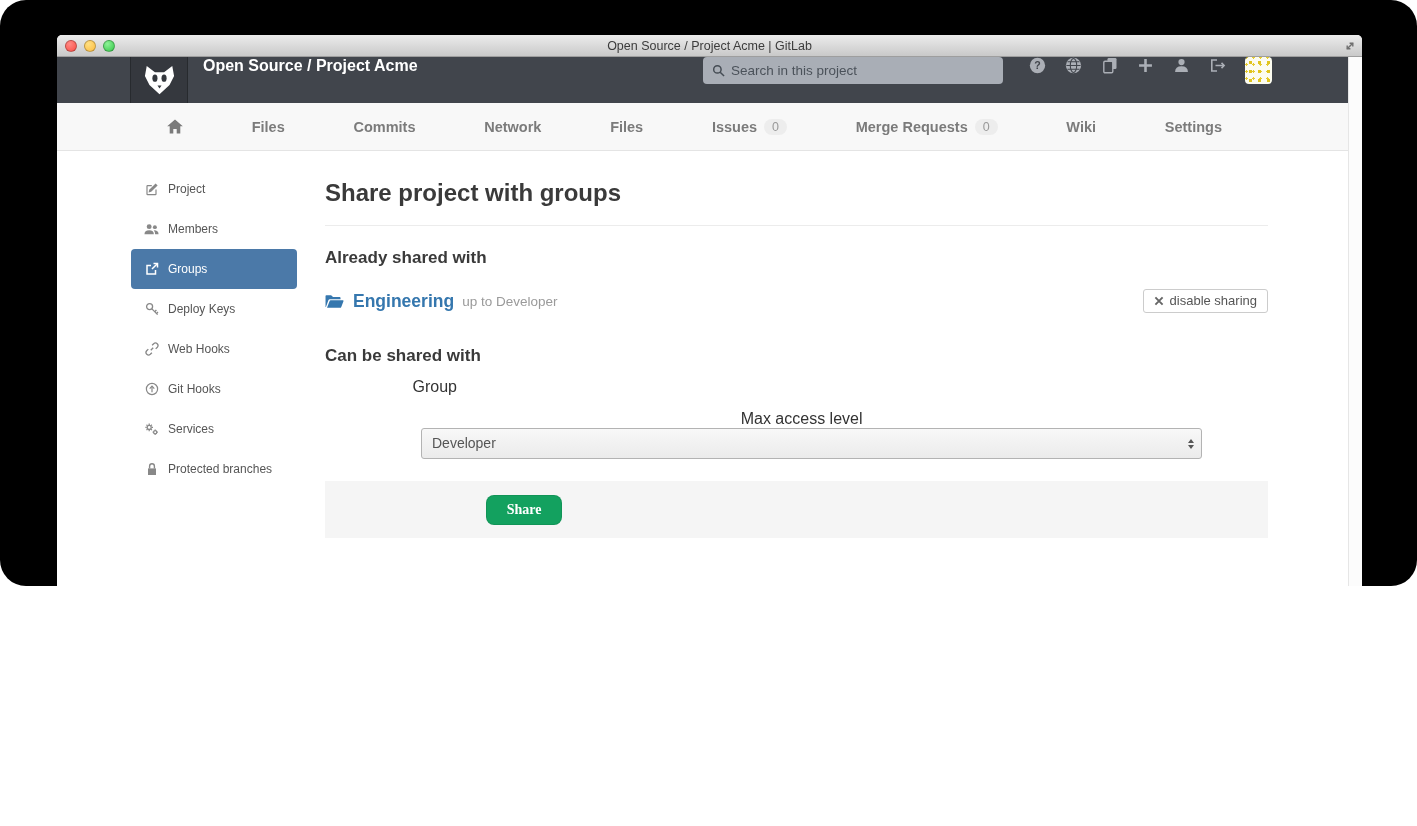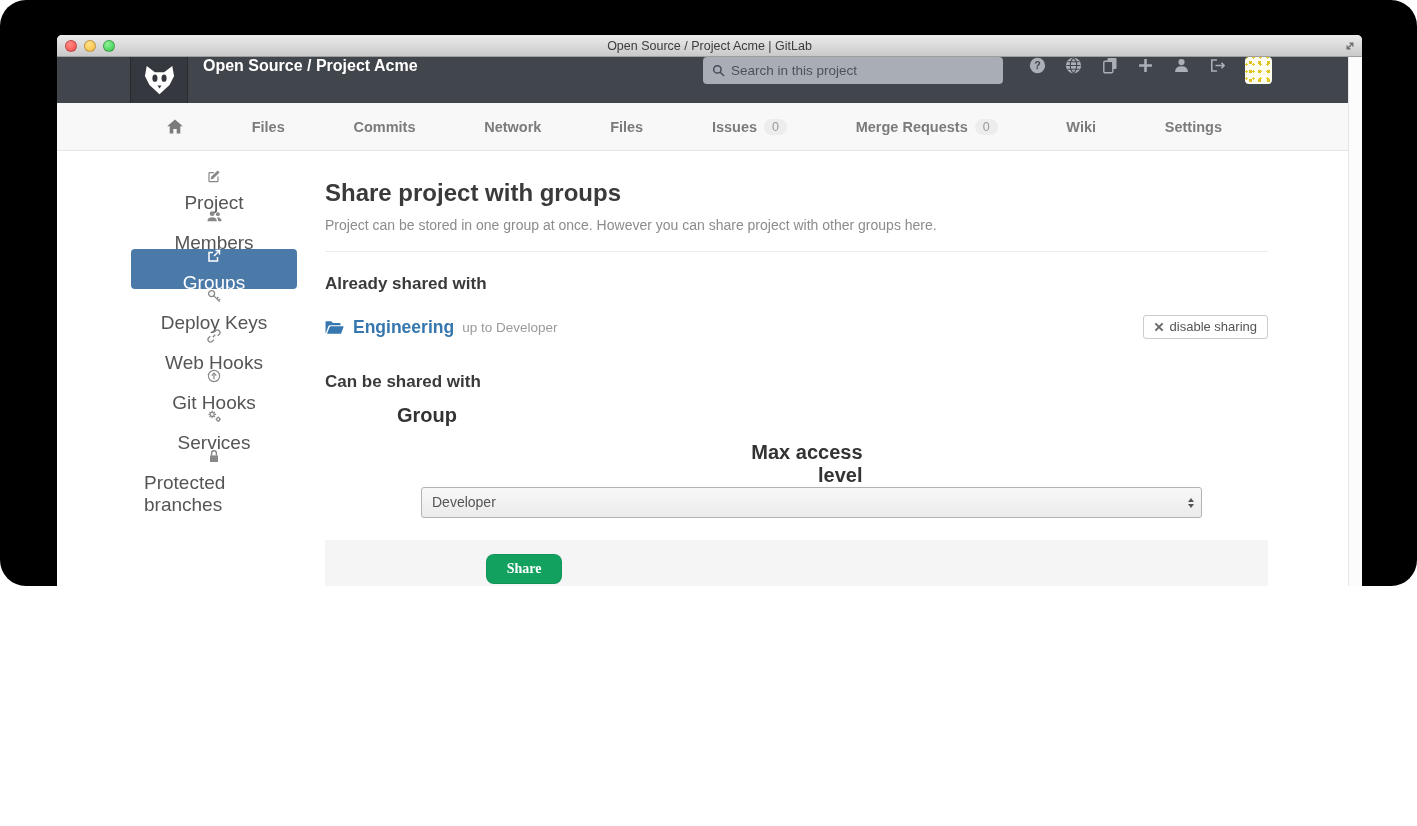--- a/index.html
+++ b/index.html
@@ -54,21 +54,21 @@
            border-radius:10px; padding:1px 8px; }
 
   
   .content { position:relative; height:593px; background:#fff; }
   .scroll-strip { position:absolute; right:0; top:-94px; width:14px; height:687px;
                   background:#fcfcfc; border-left:1px solid #e6e6e6; z-index:5; }
 
   
   .sidebar { position:absolute; left:74px; top:18px; width:166px; }
   .side-item { display:flex; align-items:center; gap:9px; height:40px; padding:0 13px;
-               border-radius:4px; color:#555; font-size:19px;flex-direction:column; }
+               border-radius:4px; color:#555; font-size:12px; }
   .side-item .sicon { width:15px; display:flex; justify-content:center; color:#888; }
   .side-item.active { background:var(--accent); color:#fff; }
   .side-item.active .sicon { color:#fff; }
 
   
   .main { position:absolute; left:268px; top:0; width:943px; }
   .page-title { margin-top:28px; font-size:24px; font-weight:bold; color:#3a3a3a; }
   .page-desc { margin-top:10px; font-size:14px; color:#8c8c8c; }
   .divider { margin-top:18px; border-top:1px solid #ececec; }
   .section-h { margin-top:22px; font-size:17px; font-weight:bold; color:#3a3a3a; }
@@ -77,21 +77,21 @@
   .shared-row { margin-top:16px; display:flex; align-items:center; height:34px; }
   .folder-ic { color:var(--link); display:flex; margin-right:9px; }
   .group-link { color:var(--link); font-size:17.5px; font-weight:bold; text-decoration:none; }
   .access-note { color:#9a9a9a; font-size:13.5px; margin-left:8px; }
   .disable-btn { margin-left:auto; display:flex; align-items:center; gap:6px; background:#fff;
                  border:1px solid #ccc; border-radius:3px; padding:3px 10px 4px; font-size:13px;
                  color:#555; font-family:inherit; cursor:pointer; }
 
   .form-row { display:flex; align-items:center; margin-top:12px; }
   .form-row.second { margin-top:14px;flex-direction:column; }
-  .form-label { width:132px; text-align:right; font-size:20px; font-weight:bold; color:#333; flex:none; }
+  .form-label { width:132px; text-align:right; font-size:16px; font-weight:normal; color:#333; flex:none; }
   .form-ctrl { margin-left:30px; }
 
   .select2 { position:relative; width:200px; height:33px; background:#fff; border:1px solid #aeaeae;
              border-radius:4px; font-size:14px; color:#444; line-height:31px; padding-left:12px; cursor:pointer; }
   .select2 .arrow-box { position:absolute; right:0; top:0; bottom:0; width:26px;
                         border-left:1px solid #bbb; border-radius:0 4px 4px 0;
                         display:flex; align-items:center; justify-content:center; }
   .caret-down { width:0; height:0; border-left:4px solid transparent; border-right:4px solid transparent;
                 border-top:5px solid #8a8a8a; }
 
@@ -311,21 +311,20 @@
                 <path d="M2 6.4 H10 V13 H2 Z" fill="currentColor"></path>
               <path d="M3.6 6.4 V4.2 A2.4 2.4 0 0 1 8.4 4.2 V6.4" fill="none" stroke="currentColor" stroke-width="1.4"></path>
               </svg>
           </span>
           <span>Protected branches</span>
         </div>
       </div>
 
       <div class="main">
         <div class="page-title">Share project with groups</div>
-        <div class="page-desc">Project can be stored in one group at once. However you can share project with other groups here.</div>
         <div class="divider"></div>
 
         <div class="section-h">Already shared with</div>
         <div class="shared-row">
           <span class="folder-ic">
             <svg width="19" height="15" viewBox="0 0 18 14" fill="currentColor">
               <path d="M0.5 12.2 V1.8 Q0.5 1 1.3 1 H5.8 L7.6 2.8 H13.9 Q14.7 2.8 14.7 3.6 V4.9 H4.6 Q3.6 4.9 3.2 5.9 L0.9 12.2 Z"></path>
               <path d="M1.9 13 L4.4 6.5 Q4.6 5.9 5.3 5.9 H16.9 Q17.8 5.9 17.5 6.7 L15.4 12.2 Q15.1 13 14.3 13 Z"></path>
               </svg>
           </span>

